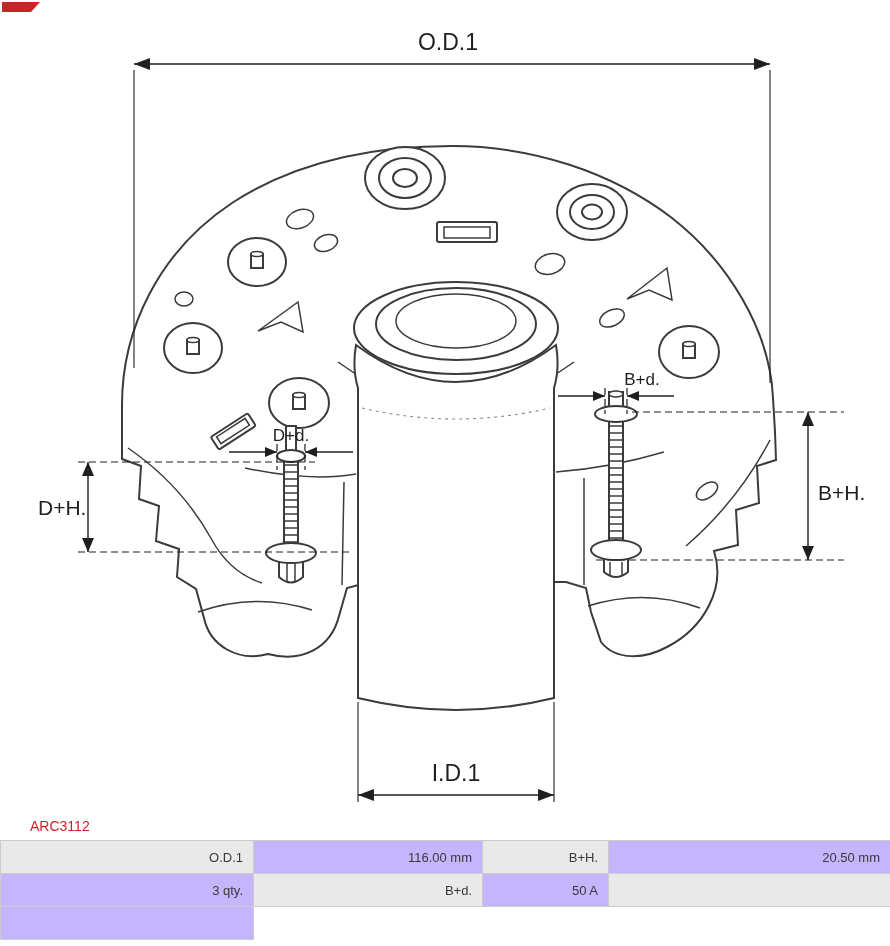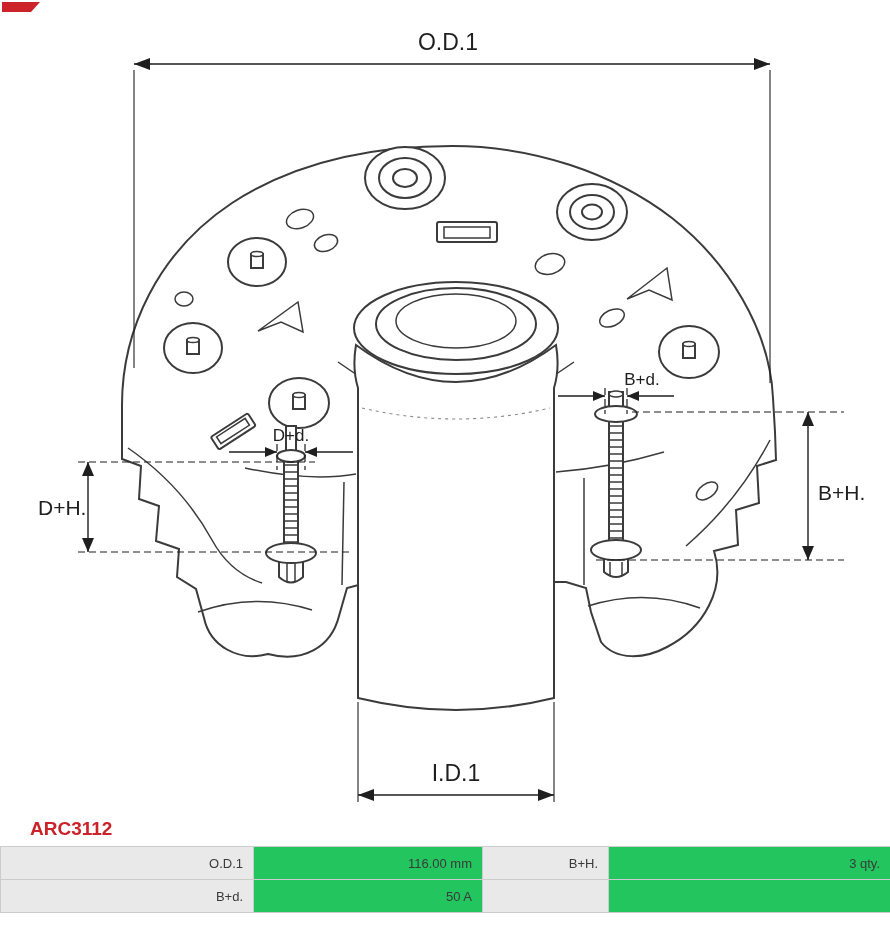--- a/index.html
+++ b/index.html
@@ -11,28 +11,28 @@
   .dim-sm{font-size:17px;}
   .dim line,.dim path{stroke:#1f1f1f;stroke-width:1.4;fill:none;}
   .dim polygon{fill:#1f1f1f;stroke:none;}
   .dim .thin{stroke-width:1.1;}
   .dim .dashed{stroke-dasharray:7 4;stroke-width:1.2;}
   .part path,.part ellipse,.part rect,.part line,.part circle,.part polygon
       {stroke:#3b3b3b;stroke-width:2;fill:#ffffff;}
   .part .d{stroke-width:1.5;}
   .part .nf{fill:none;}
   .part .hidden-edge{stroke:#8a8a8a;stroke-width:1.1;stroke-dasharray:3 4;fill:none;}
-  .code{margin:2px 0 6px 30px;font-size:19px;color:#cc2229;cursor:pointer;font-weight:bold;}
+  .code{margin:2px 0 6px 30px;font-size:14px;color:#cc2229;cursor:pointer;}
   .spec-table{display:grid;grid-template-columns:253px 229px 126px 282px;
               border-top:1px solid #cccccc;border-left:1px solid #cccccc;
               font-size:13px;color:#3a3a3a;}
   .cell{border-right:1px solid #cccccc;border-bottom:1px solid #cccccc;
         padding:9px 10px 8px;text-align:right;min-height:15px;}
   .cell.label{background:#e9e9e9;}
-  .cell.value{background:#22c55e;}
+  .cell.value{background:#c4b5fd;}
 </style>
 </head>
 <body>
 
 <div class="page">
 
   <svg width="890" height="812" viewBox="0 0 890 812">
 
     <polygon points="2,2 40,2 31,12 2,12" fill="#cc2229" stroke="none"></polygon>
 
@@ -208,20 +208,21 @@
   </svg>
 
   
   <div class="code">ARC3112</div>
 
   
   <div class="spec-table">
     <div class="cell label">O.D.1</div>
     <div class="cell value">116.00 mm</div>
     <div class="cell label">B+H.</div>
+    <div class="cell value">20.50 mm</div>
 
     <div class="cell value">3 qty.</div>
     <div class="cell label">B+d.</div>
 
     <div class="cell value">50 A</div>
     <div class="cell label"></div>
     <div class="cell value"></div>
   </div>
 
 </div>

